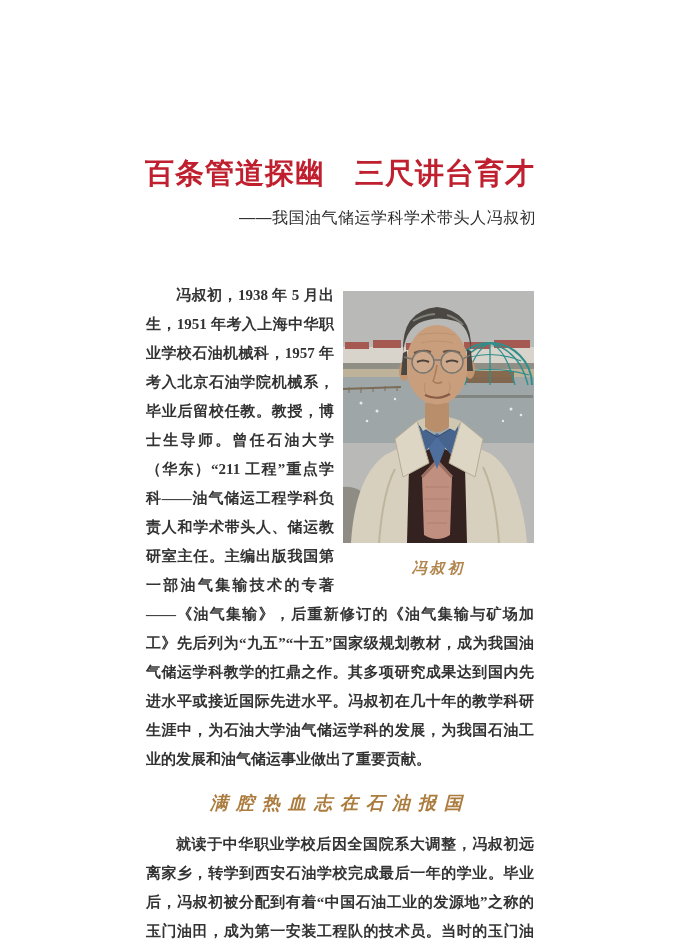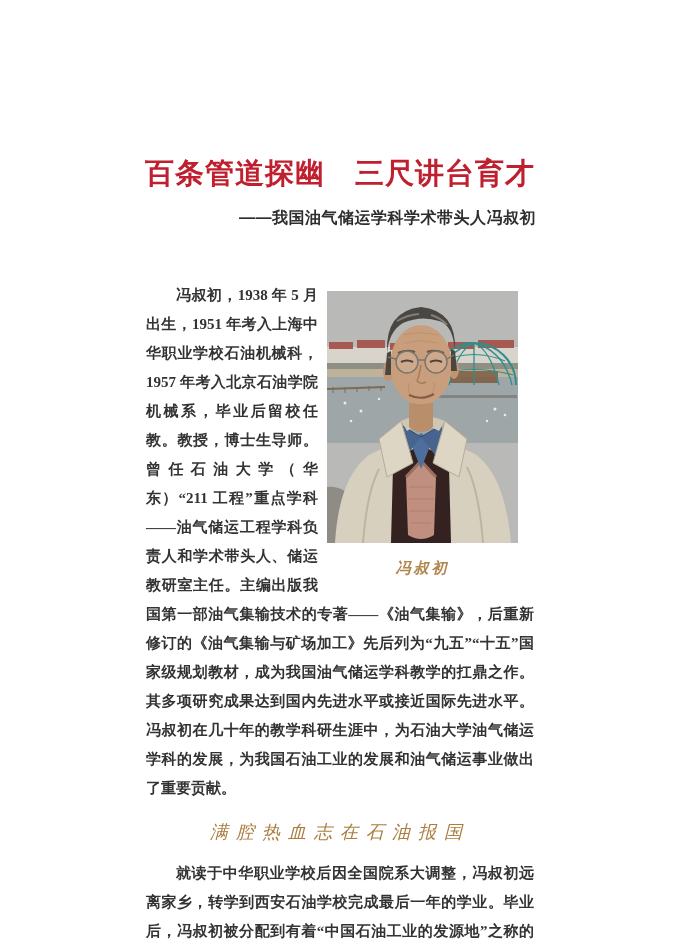--- a/index.html
+++ b/index.html
@@ -23,53 +23,53 @@
     letter-spacing:1px;
     font-family:"Liberation Serif","DejaVu Serif",serif;
   }
   .subtitle {
     margin-top:16px;
     padding-right:80px;
     text-align:right;
     font-size:16px;
     line-height:22px;
     color:#2e2e2e;
-    font-weight:700;
+    font-weight:400;
     letter-spacing:0.5px;
     font-family:"Liberation Sans","DejaVu Sans",sans-serif;
   }
   .article {
     margin:52px 82px 0 82px;
     font-size:15px;
     line-height:29px;
     text-align:justify;
   }
   .article p { text-indent:2em; margin:0;font-weight:bold; }
   .portrait-figure {
     float:right;
     width:191px;
-    margin:10px 16px 6px 9px;
+    margin:10px 0 6px 9px;
   }
   .portrait-photo { display:block; width:191px; height:252px; }
   .portrait-caption {
     display:block;
     margin-top:11px;
     text-align:center;
     font-size:15px;
     font-style:italic;
     font-weight:bold;
     letter-spacing:3px;
     color:#b2854d;
   }
   .section-heading {
     text-align:center;
     margin:16px 0 14px 0;
     font-size:18px;
     line-height:26px;
-    font-weight:normal;
+    font-weight:bold;
     font-style:italic;
     letter-spacing:8px;
     color:#ab7c3e;
   }
 </style>
 </head>
 <body>
 
 <div class="page">
 

